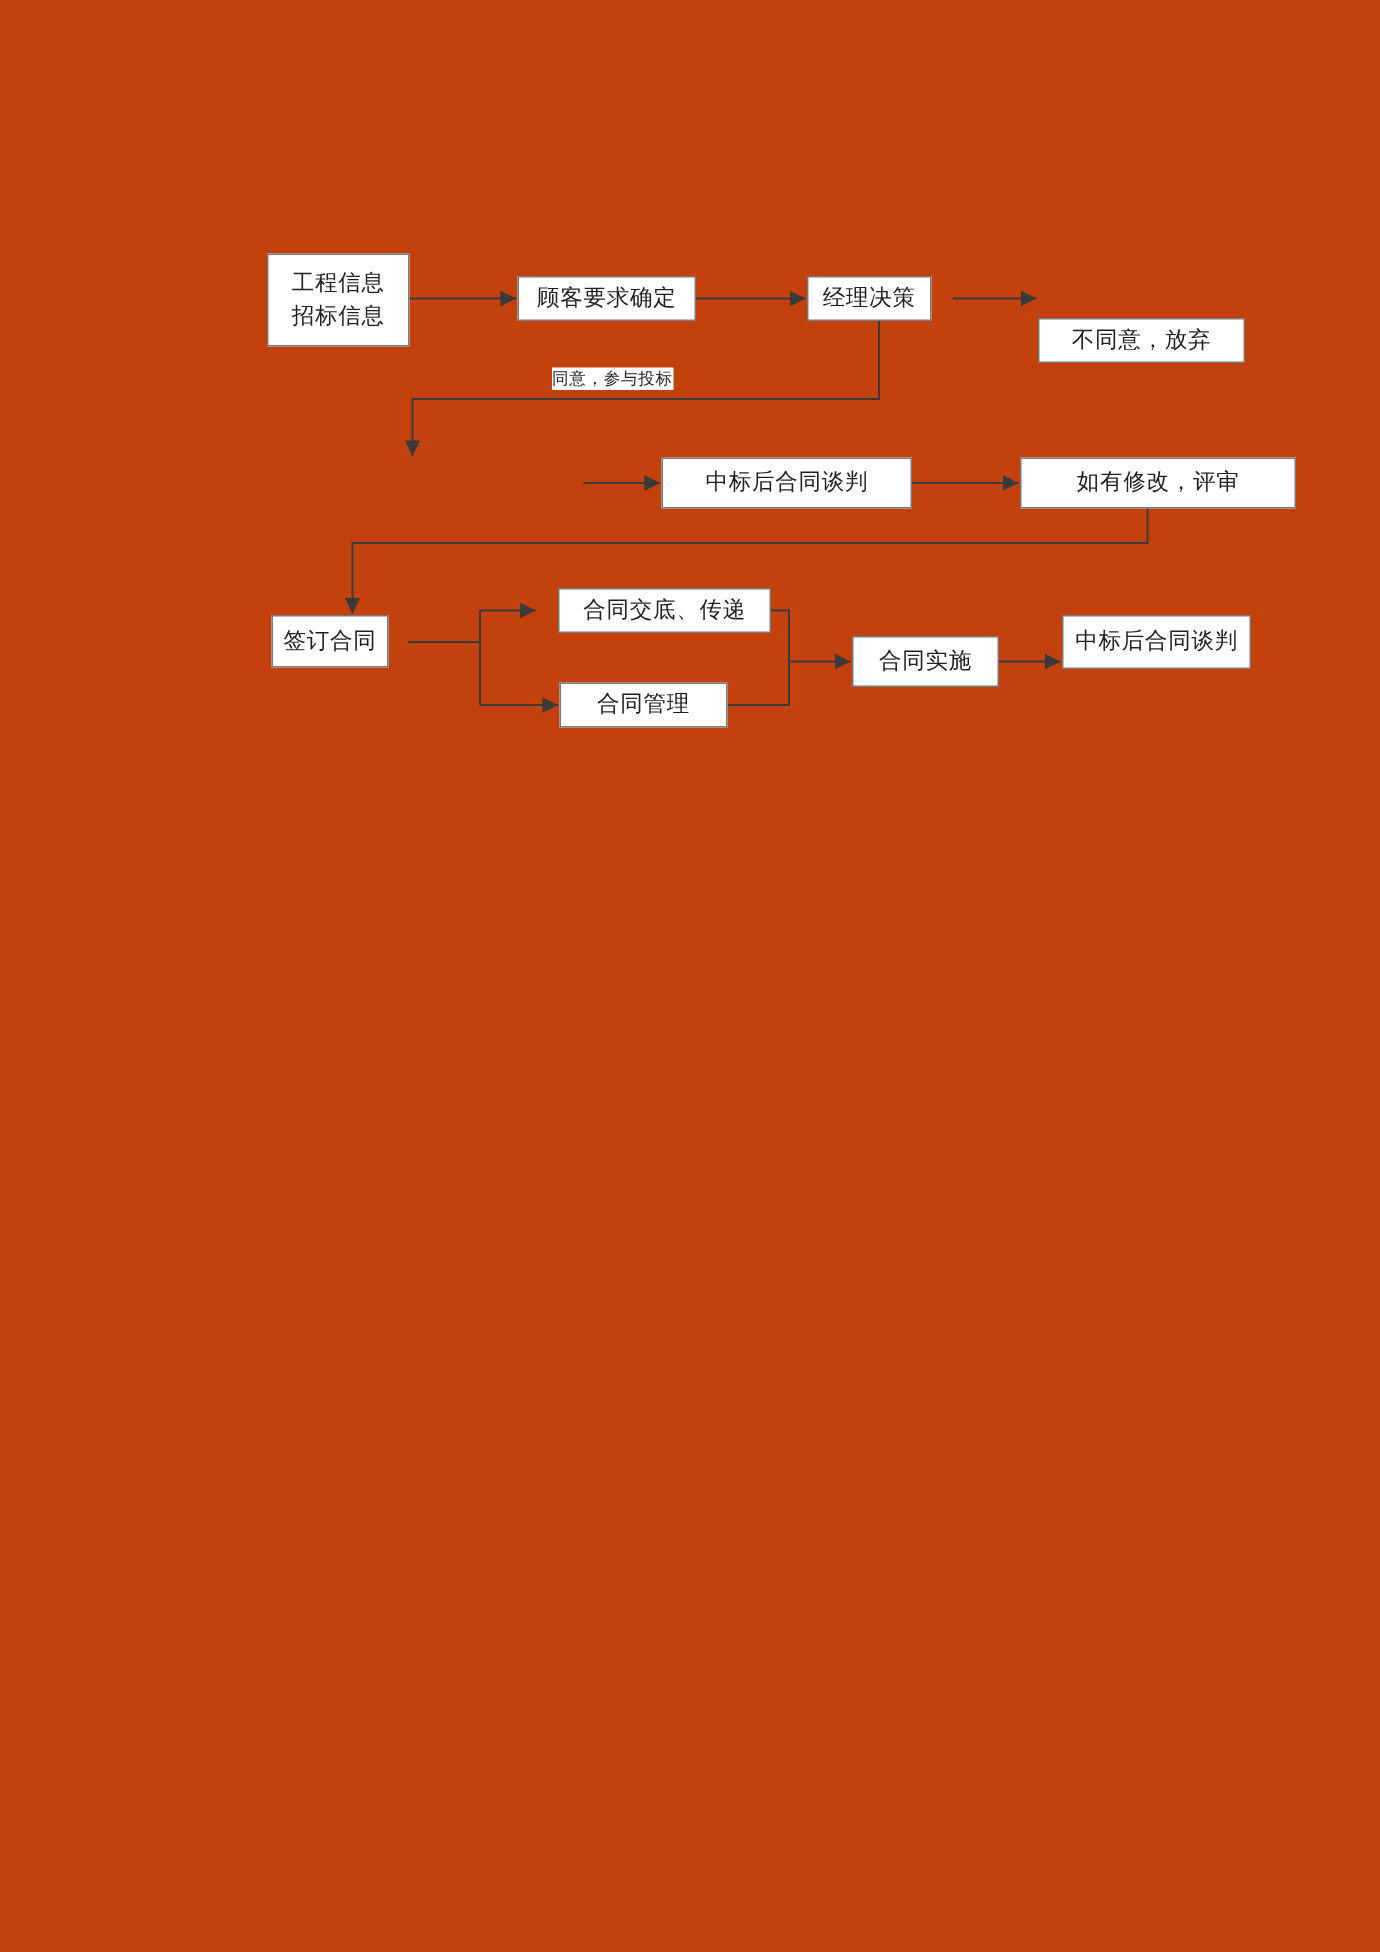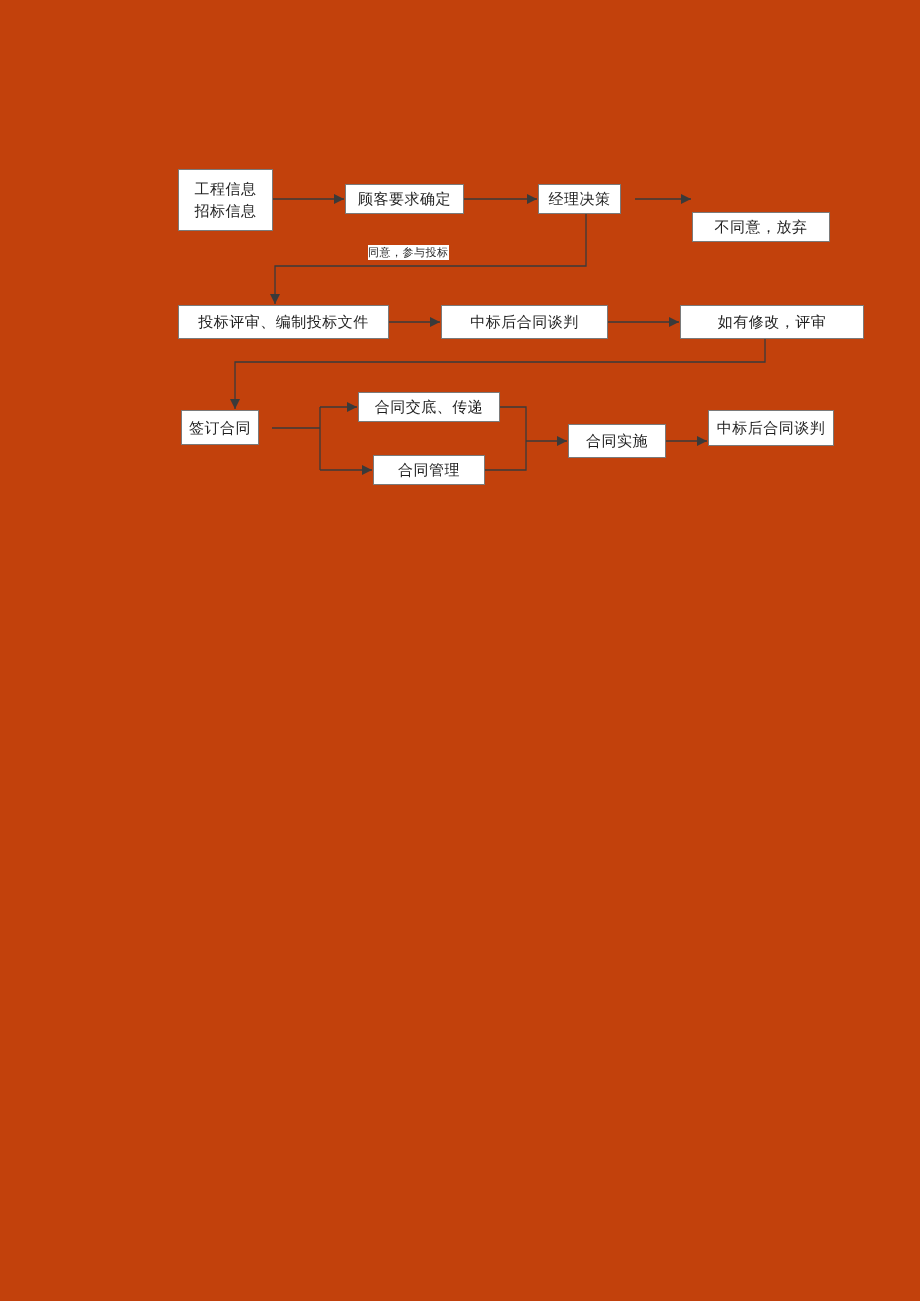--- a/index.html
+++ b/index.html
@@ -78,29 +78,28 @@
 招标信息</div>
 
   <div class="node" style="left:345px; top:184px; width:119px; height:30px;">顾客要求确定</div>
 
   <div class="node" style="left:538px; top:184px; width:83px; height:30px;">经理决策</div>
 
   <div class="node" style="left:692px; top:184px; width:138px; height:30px;margin-top:28px;">不同意，放弃</div>
 
   <div class="edge-label" style="left:368px; top:245px;">同意，参与投标</div>
 
-  <div class="node" style="left:178px; top:305px; width:211px; height:34px;">投标评审、编制投标文件</div>
 
   <div class="node" style="left:441px; top:305px; width:167px; height:34px;">中标后合同谈判</div>
 
   <div class="node" style="left:680px; top:305px; width:184px; height:34px;">如有修改，评审</div>
 
   <div class="node" style="left:181px; top:410px; width:78px; height:35px;">签订合同</div>
 
-  <div class="node" style="left:358px; top:392px; width:142px; height:30px;">合同交底、传递</div>
+  <div class="node" style="left:372px; top:392px; width:142px; height:30px;">合同交底、传递</div>
 
   <div class="node" style="left:373px; top:455px; width:112px; height:30px;">合同管理</div>
 
   <div class="node" style="left:568px; top:424px; width:98px; height:34px;">合同实施</div>
 
   <div class="node" style="left:708px; top:410px; width:126px; height:36px;">中标后合同谈判</div>
 
 </div>
 
 </body></html>

